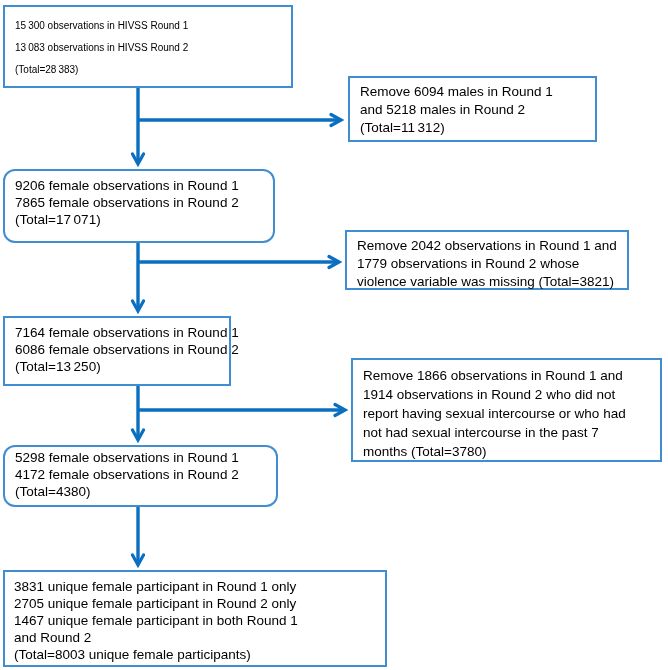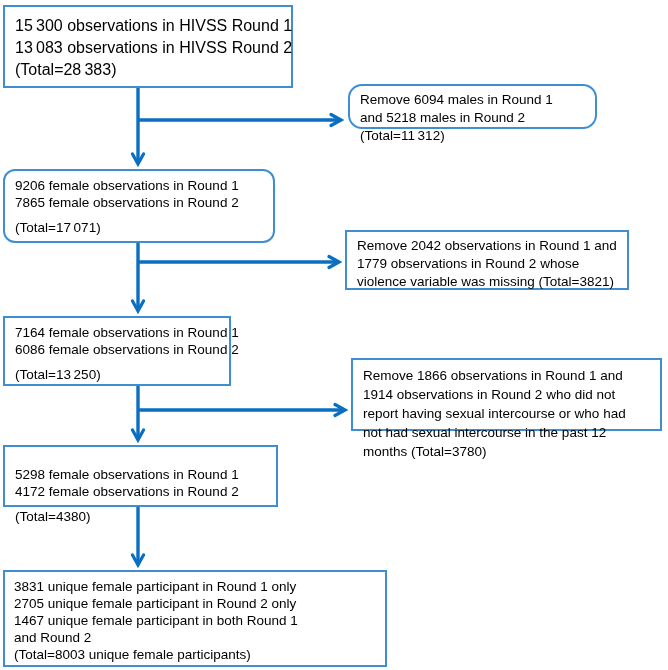--- a/index.html
+++ b/index.html
@@ -39,23 +39,23 @@
     z-index: 1;
     box-sizing: border-box;
     background: var(--background);
     border: 2px solid var(--box-border);
     line-height: 17px;
     font-size: 13.5px;
     padding: 6px 10px 0 10px;
   }
   .box .ln { white-space: nowrap; }
   
-  .box.roomy { line-height: 22px; font-size: 16px; padding-top: 8px; }
+  .box.roomy { line-height: 22px; font-size: 10px; padding-top: 8px; }
   
-  .box.tight .total { margin-top: 8px; }
+  .box.tight .total { margin-top: 0; }
   .box.r1, .box.r2 { line-height: 18px; padding-top: 5px; }
   .box.r3 { line-height: 19px; padding-top: 6px; }
   .box.b5 { padding-left: 9px; padding-right: 6px; }
 </style>
 </head>
 <body>
 
 <div class="canvas">
 
   <svg class="arrows" width="668" height="670" viewBox="0 0 668 670" aria-hidden="true">
@@ -84,47 +84,47 @@
     <div class="ln">7865 female observations in Round 2</div>
     <div class="ln total">(Total=17 071)</div>
   </div>
 
   <div class="box tight" style="left:3px; top:316px; width:228px; height:70px;">
     <div class="ln">7164 female observations in Round 1</div>
     <div class="ln">6086 female observations in Round 2</div>
     <div class="ln total">(Total=13 250)</div>
   </div>
 
-  <div class="box tight" style="left:3px; top:445px; width:275px; height:62px; padding-top:19px;">
+  <div class="box tight" style="left:3px; top:445px; width:275px; height:62px; padding-top:2px;border-radius:12px;">
     <div class="ln">5298 female observations in Round 1</div>
     <div class="ln">4172 female observations in Round 2</div>
     <div class="ln total">(Total=4380)</div>
   </div>
 
   <div class="box b5" style="left:3px; top:570px; width:384px; height:97px;">
     <div class="ln">3831 unique female participant in Round 1 only</div>
     <div class="ln">2705 unique female participant in Round 2 only</div>
     <div class="ln">1467 unique female participant in both Round 1</div>
     <div class="ln">and Round 2</div>
     <div class="ln">(Total=8003 unique female participants)</div>
   </div>
 
-  <div class="box r1" style="left:348px; top:84px; width:249px; height:45px;border-radius:14px;">
+  <div class="box r1" style="left:348px; top:76px; width:249px; height:66px;">
     <div class="ln">Remove 6094 males in Round 1</div>
     <div class="ln">and 5218 males in Round 2</div>
     <div class="ln">(Total=11 312)</div>
   </div>
 
   <div class="box r2" style="left:345px; top:230px; width:284px; height:60px;">
     <div class="ln">Remove 2042 observations in Round 1 and</div>
     <div class="ln">1779 observations in Round 2 whose</div>
     <div class="ln">violence variable was missing (Total=3821)</div>
   </div>
 
-  <div class="box r3" style="left:351px; top:358px; width:311px; height:73px;">
+  <div class="box r3" style="left:351px; top:358px; width:311px; height:104px;">
     <div class="ln">Remove 1866 observations in Round 1 and</div>
     <div class="ln">1914 observations in Round 2 who did not</div>
     <div class="ln">report having sexual intercourse or who had</div>
-    <div class="ln">not had sexual intercourse in the past 12</div>
+    <div class="ln">not had sexual intercourse in the past 7</div>
     <div class="ln">months (Total=3780)</div>
   </div>
 
 </div>
 
 </body></html>

